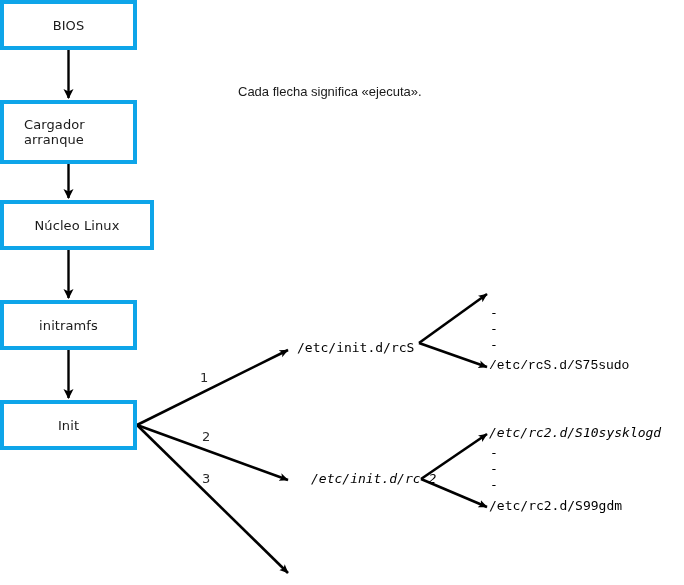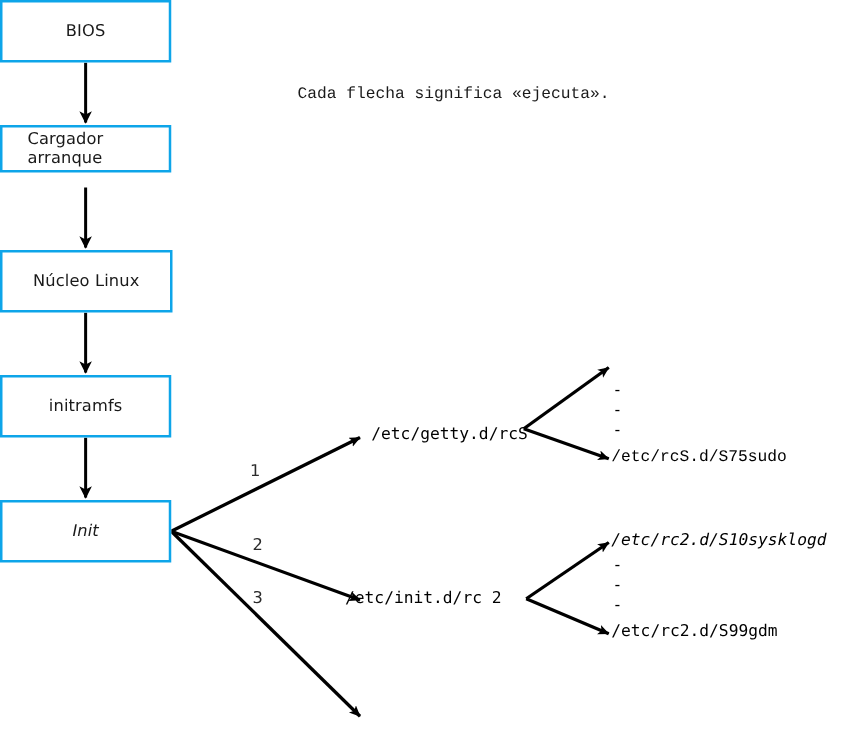--- a/index.html
+++ b/index.html
@@ -18,36 +18,37 @@
   svg.layer {
     position: absolute;
     left: 0;
     top: 0;
     width: 684px;
     height: 585px;
   }
   .boot-box {
     position: absolute;
     box-sizing: border-box;
-    border: 2px solid #0ea5e9;
+    border: 4px solid #0ea5e9;
     background: #ffffff;
     display: flex;
     align-items: center;
     justify-content: center;
     font-family: "DejaVu Sans", sans-serif;
     font-size: 13px;
     color: #1a1a1a;
     letter-spacing: 0.1px;
   }
   .caption {
     position: absolute;
-    font-family: Liberation Mono, monospace;
+    font-family: Liberation Sans, sans-serif;
     font-size: 13px;
     color: #1a1a1a;
     white-space: nowrap;
+    margin-top: 17px;
   }
   .mono-label {
     position: absolute;
     font-family: "DejaVu Sans Mono", monospace;
     font-size: 13px;
     color: #000000;
     white-space: nowrap;
     line-height: 1;
   }
   .num-label {
@@ -94,44 +95,44 @@
     <line x1="419" y1="343" x2="487" y2="367" stroke="#000000" stroke-width="2.6" marker-end="url(#ah)"></line>
 
     <line x1="421" y1="479" x2="487" y2="434" stroke="#000000" stroke-width="2.6" marker-end="url(#ah)"></line>
     <line x1="421" y1="479" x2="487" y2="507" stroke="#000000" stroke-width="2.6" marker-end="url(#ah)"></line>
   </svg>
 
   <div class="boot-box" style="left:0px; top:0px; width:137px; height:50px;">
     <span>BIOS</span>
   </div>
 
-  <div class="boot-box" style="left:0px; top:100px; width:137px; height:38px;padding-left:20px;">
+  <div class="boot-box" style="left:0px; top:100px; width:137px; height:64px;padding-left:20px;">
     <span>Cargador arranque</span>
   </div>
 
-  <div class="boot-box" style="left:0px; top:200px; width:138px; height:50px;">
+  <div class="boot-box" style="left:0px; top:200px; width:154px; height:50px;">
     <span>Núcleo Linux</span>
   </div>
 
   <div class="boot-box" style="left:0px; top:300px; width:137px; height:50px;">
     <span>initramfs</span>
   </div>
 
-  <div class="boot-box" style="left:0px; top:400px; width:137px; height:50px;font-style:italic;">
+  <div class="boot-box" style="left:0px; top:400px; width:137px; height:50px;">
     <span>Init</span>
   </div>
 
   <div class="caption" style="left:238px; top:67px;">Cada flecha significa «ejecuta».</div>
 
   <div class="num-label" style="left:200px; top:371px;">1</div>
   <div class="num-label" style="left:202px; top:430px;">2</div>
   <div class="num-label" style="left:202px; top:472px;">3</div>
 
-  <div class="mono-label" style="left:297px; top:341px;">/etc/getty.d/rcS</div>
-  <div class="mono-label" style="left:276px; top:472px;">/etc/init.d/rc 2</div>
+  <div class="mono-label" style="left:297px; top:341px;">/etc/init.d/rcS</div>
+  <div class="mono-label" style="left:311px; top:472px;font-style:italic;">/etc/init.d/rc 2</div>
   <div class="mono-label" style="left:300px; top:595px;">getty</div>
 
   <div class="dash-mark" style="left:490px; top:306px;">-</div>
   <div class="dash-mark" style="left:490px; top:322px;">-</div>
   <div class="dash-mark" style="left:490px; top:338px;">-</div>
   <div class="mono-label" style="left:489px; top:359px;font-family:Liberation Mono, monospace;">/etc/rcS.d/S75sudo</div>
 
   <div class="mono-label" style="left:489px; top:426px;font-style:italic;">/etc/rc2.d/S10sysklogd</div>
   <div class="dash-mark" style="left:490px; top:446px;">-</div>
   <div class="dash-mark" style="left:490px; top:462px;">-</div>

